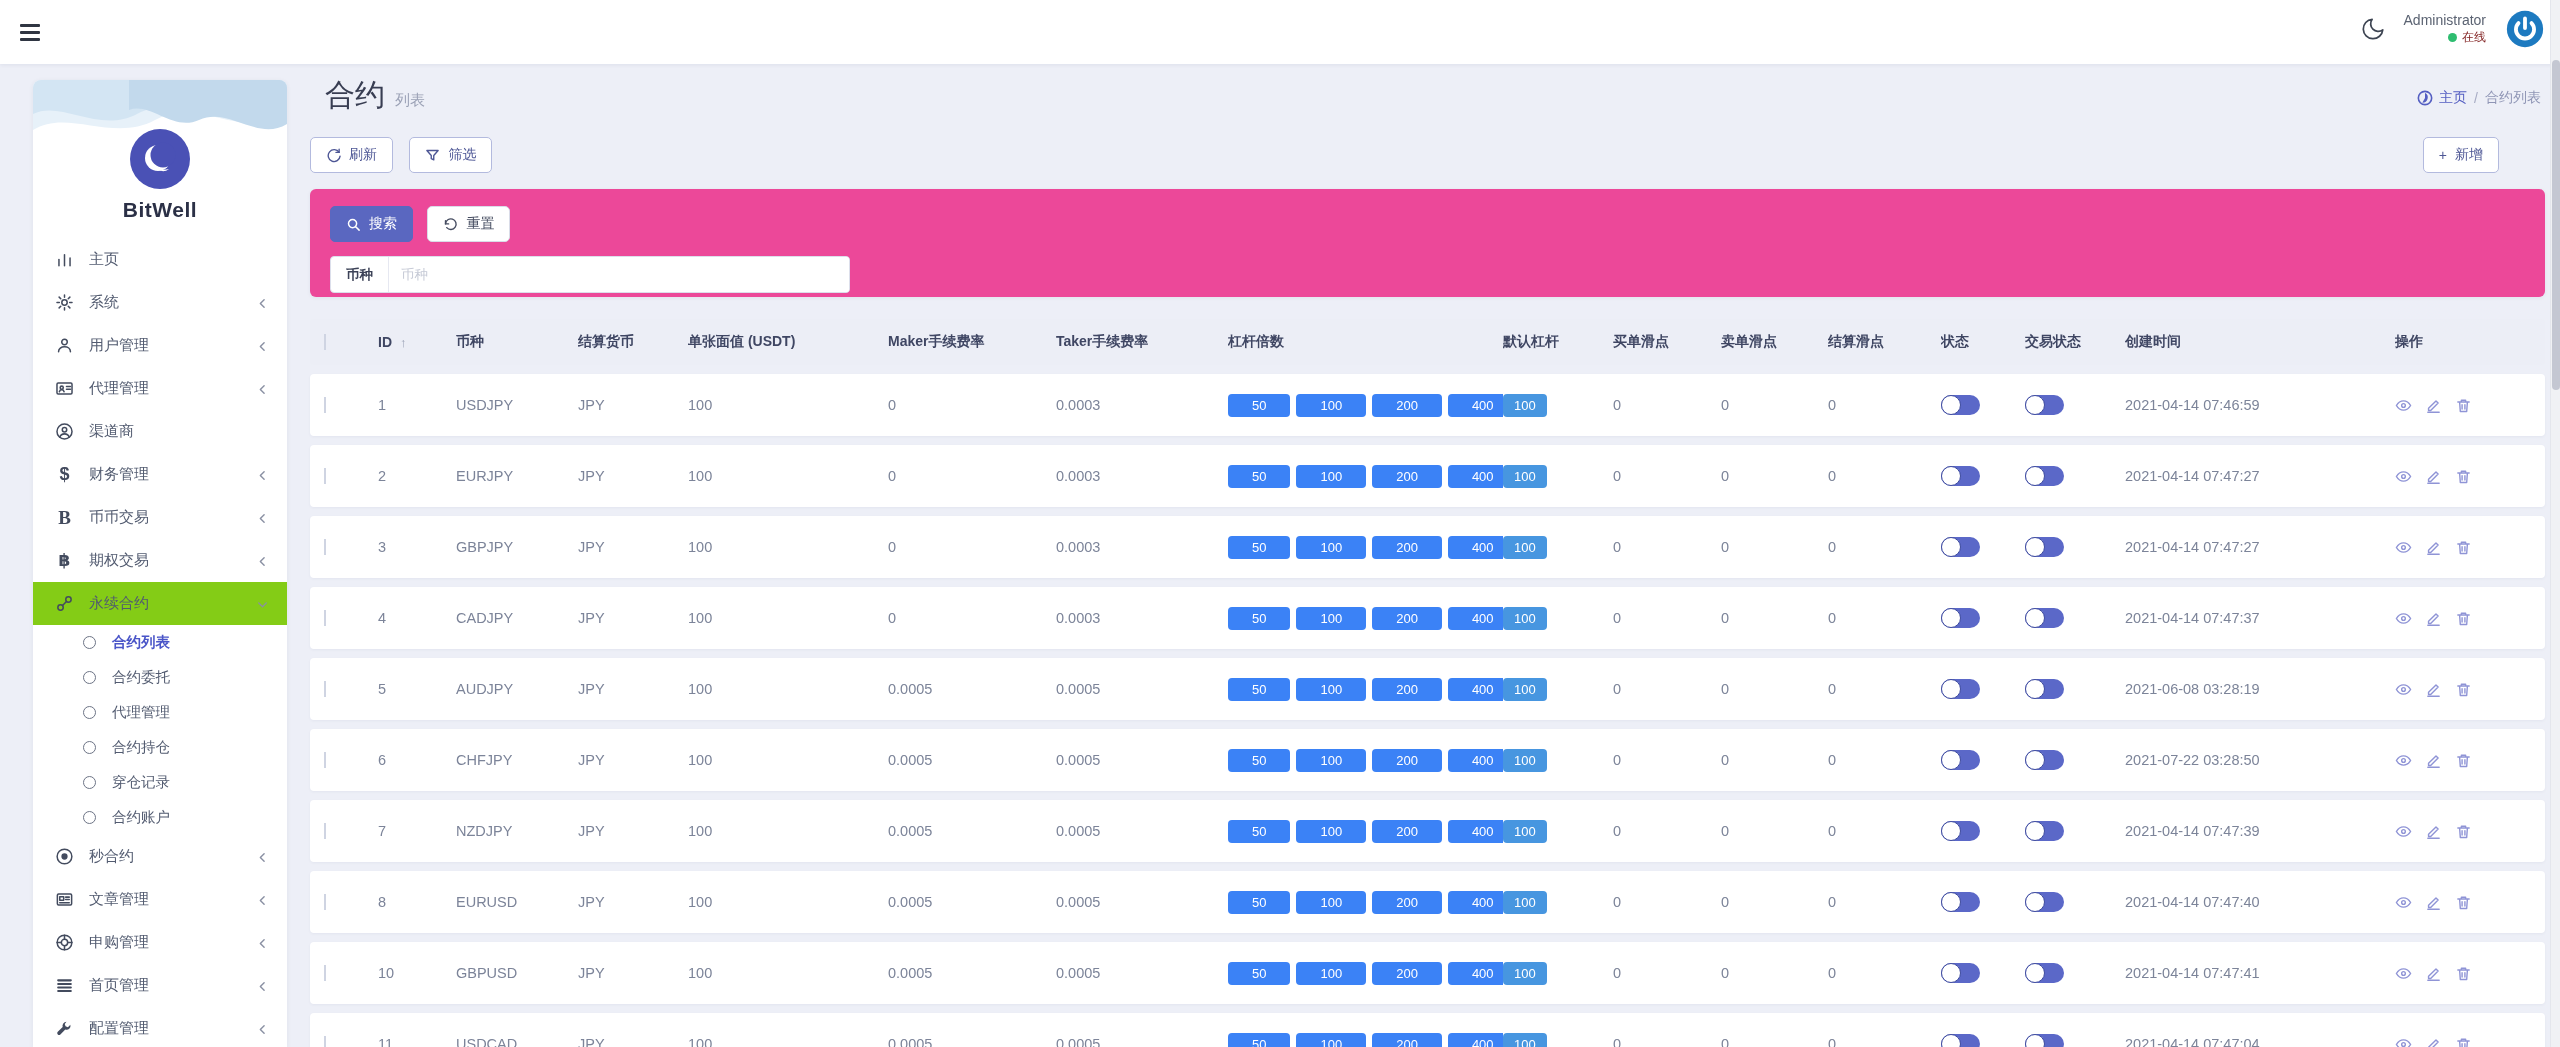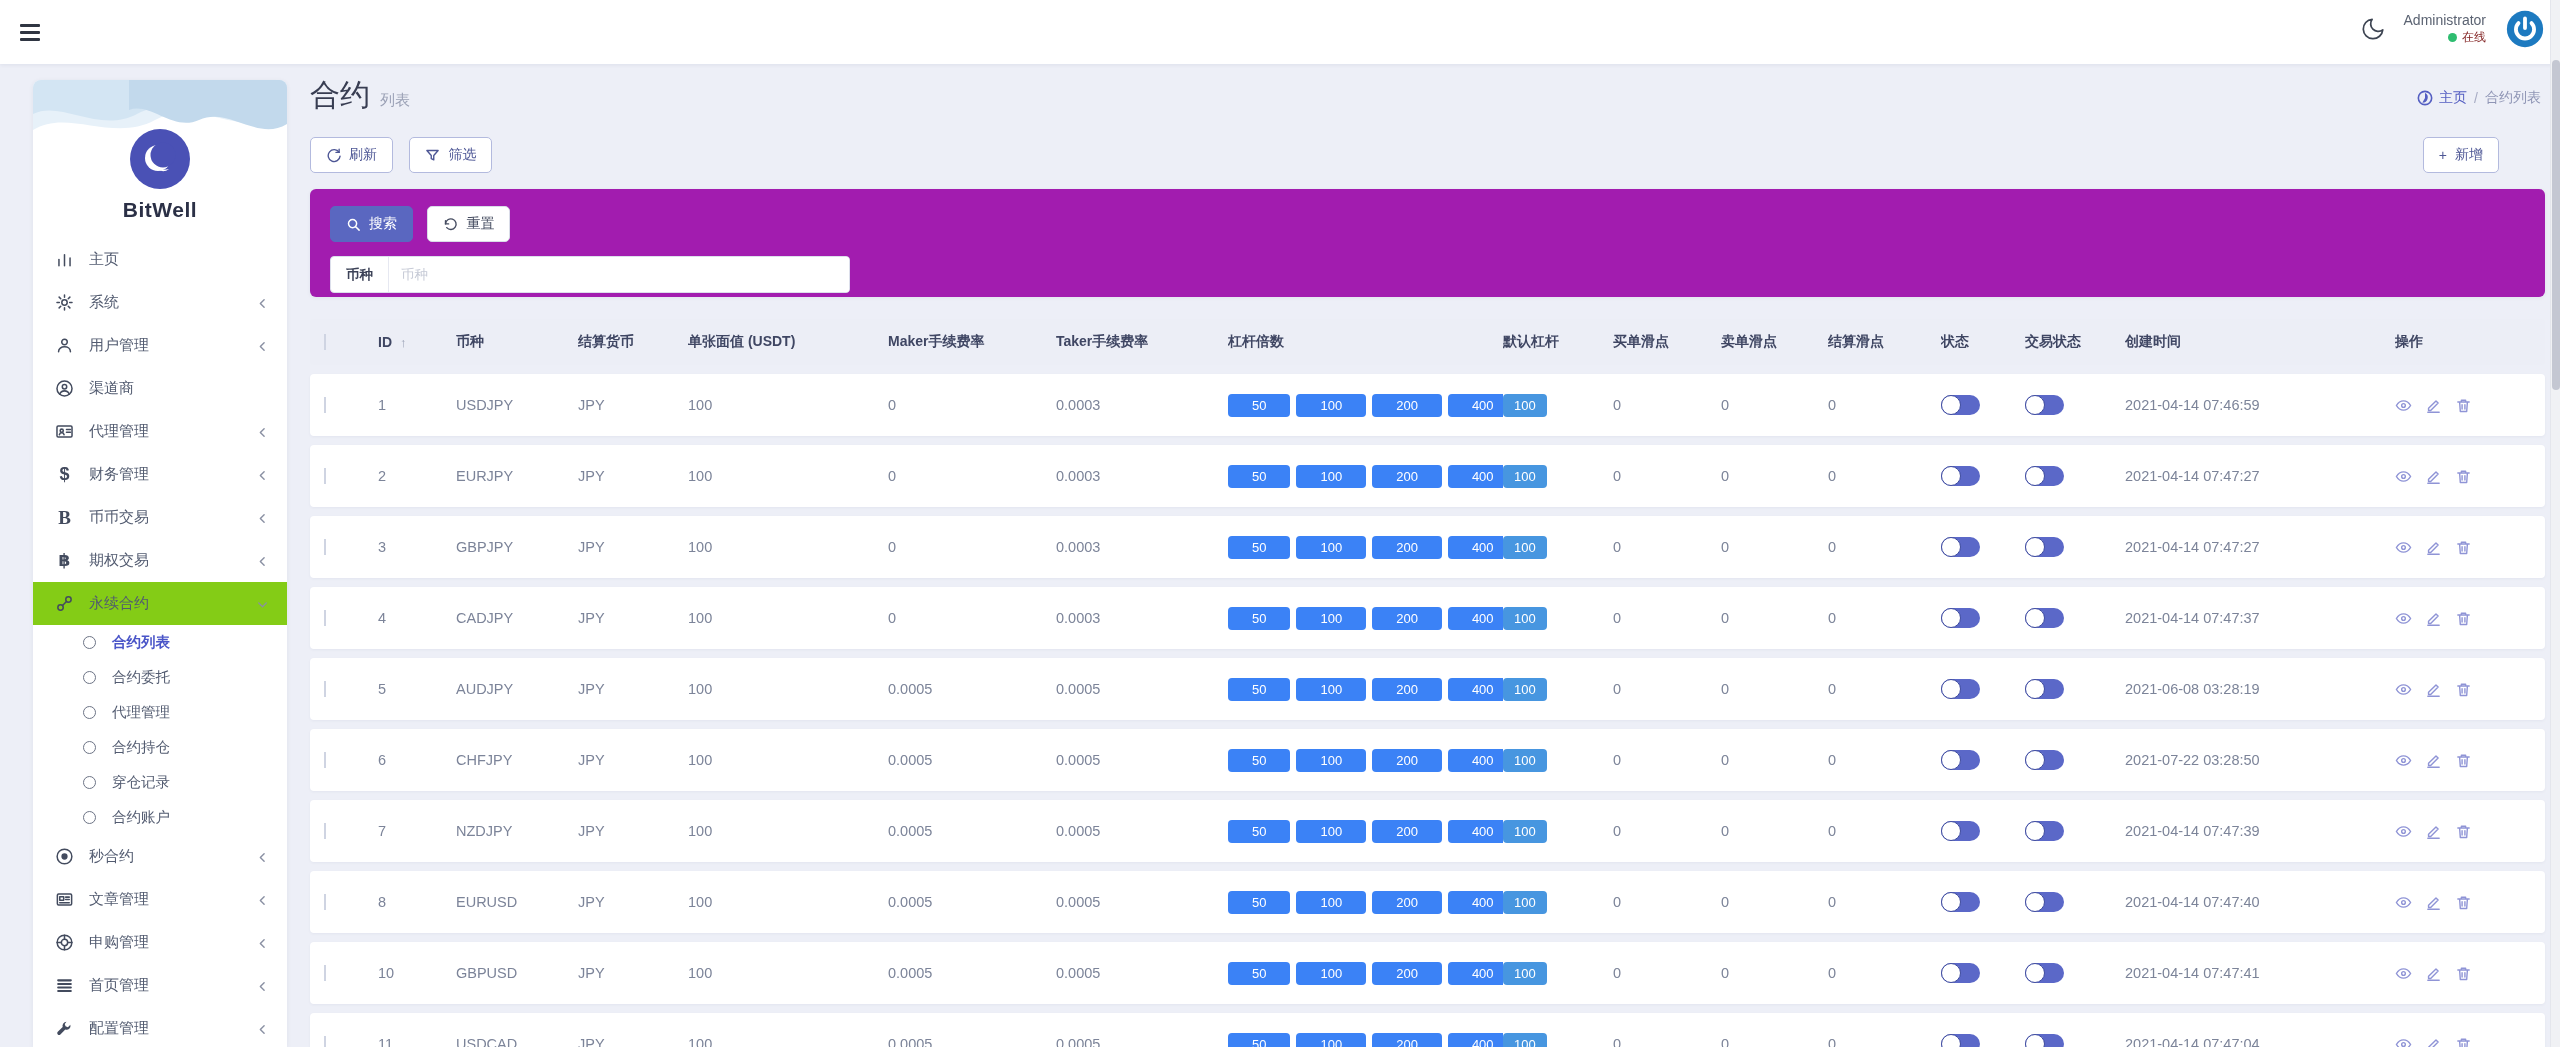--- a/index.html
+++ b/index.html
@@ -45,41 +45,41 @@
   .menu-item .mi-label { flex:1; white-space:nowrap; }
   .menu-item .mi-arrow { width:13px; height:13px; color:#8a90a3; }
   .submenu-item { height:35px; display:flex; align-items:center; padding-left:50px;
     font-size:14.5px; color:#525b70; cursor:pointer; }
   .submenu-item .ring { width:13px; height:13px; border:1.6px solid #6d7486; border-radius:50%;
     margin-right:16px; flex:none; }
   .submenu-item.active { color:#4a55c8; font-weight:bold; }
 
   
   .main { position:absolute; left:310px; top:57px; width:2235px; }
-  .page-head { position:relative; height:60px; margin-top:18px; }
+  .page-head { position:relative; height:60px; margin-top:18px;margin-left:15px; }
   .page-title { font-size:30px; color:#383d52; }
   .page-subtitle { font-size:15px; color:#9aa0b5; margin-left:10px; }
   .breadcrumb { position:absolute; right:4px; top:14px; display:flex; align-items:center;
     gap:7px; font-size:14px; }
   .breadcrumb .bc-home { color:#545ec2; display:flex; align-items:center; gap:6px; }
   .breadcrumb .bc-sep { color:#a7abc4; }
   .breadcrumb .bc-current { color:#8f95b5; }
   .bc-icon { width:16px; height:16px; color:#545ec2; }
 
   .toolbar { position:relative; height:40px; margin-top:2px; }
   .btn { display:inline-flex; align-items:center; gap:8px; height:36px; padding:0 15px;
     border-radius:5px; font-size:14px; cursor:pointer; border:1px solid transparent; background:#fff; }
   .btn-outline-indigo { border-color:#b3bade; color:#4d5695; }
   .btn-outline-grey { border-color:#d9dce8; color:#454c60; }
   .btn-solid { background:#5a67c0; color:#fff; border-color:#5a67c0; }
   .btn svg { width:15px; height:15px; }
   .toolbar .btn { margin-right:12px; }
   .btn-add { position:absolute; right:34px; top:0; margin:0; }
 
-  .search-card { margin-top:12px; width:2235px; height:108px; background:#a21caf; border-radius:6px;
+  .search-card { margin-top:12px; width:2235px; height:108px; background:#ec4899; border-radius:6px;
     box-shadow:0 1px 4px rgba(40,50,90,.06); padding:17px 20px; }
   .input-group { margin-top:14px; width:520px; height:37px; border:1px solid #dcdfeb; border-radius:4px;
     display:flex; align-items:stretch; overflow:hidden; background:#fff; }
   .input-group .ig-label { width:58px; display:flex; align-items:center; justify-content:center;
     font-size:13.5px; font-weight:bold; color:#3c4257; border-right:1px solid #e6e8f1; flex:none; }
   .input-group input { flex:1; border:none; outline:none; padding:0 12px; font-size:13.5px; color:#3c4257;
     font-family:"Liberation Sans","DejaVu Sans",sans-serif; }
   .input-group input::placeholder { color:#c6cad6; }
 
   
@@ -187,39 +187,39 @@
           </svg>
         </span>
         <span class="mi-label">用户管理</span>
         <span class="mi-arrow"><svg viewBox="0 0 24 24" width="13" height="13" fill="none" stroke="currentColor" stroke-width="2.6" stroke-linecap="round" stroke-linejoin="round">
             <polyline points="15 5 8 12 15 19"></polyline>
           </svg></span>
       </div>
       <div class="menu-item">
         <span class="mi-icon">
           <svg viewBox="0 0 24 24" width="19" height="19" fill="none" stroke="currentColor" stroke-width="1.9" stroke-linecap="round" stroke-linejoin="round">
+            <rect x="2.5" y="5" width="19" height="14" rx="1.5"></rect>
+            <circle cx="8.5" cy="11" r="2"></circle>
+            <path d="M5.5 16c.5-1.7 1.6-2.4 3-2.4s2.5.7 3 2.4M14.5 9.5h5M14.5 13h5"></path>
+          </svg>
+        </span>
+        <span class="mi-label">代理管理</span>
+        <span class="mi-arrow"><svg viewBox="0 0 24 24" width="13" height="13" fill="none" stroke="currentColor" stroke-width="2.6" stroke-linecap="round" stroke-linejoin="round">
+            <polyline points="15 5 8 12 15 19"></polyline>
+          </svg></span>
+      </div>
+      <div class="menu-item">
+        <span class="mi-icon">
+          <svg viewBox="0 0 24 24" width="19" height="19" fill="none" stroke="currentColor" stroke-width="1.9" stroke-linecap="round" stroke-linejoin="round">
             <circle cx="12" cy="12" r="9.5"></circle>
             <circle cx="12" cy="9.8" r="2.8"></circle>
             <path d="M6 19.2c1-3 3.3-4.2 6-4.2s5 1.2 6 4.2"></path>
           </svg>
         </span>
         <span class="mi-label">渠道商</span>
-      </div>
-      <div class="menu-item">
-        <span class="mi-icon">
-          <svg viewBox="0 0 24 24" width="19" height="19" fill="none" stroke="currentColor" stroke-width="1.9" stroke-linecap="round" stroke-linejoin="round">
-            <rect x="2.5" y="5" width="19" height="14" rx="1.5"></rect>
-            <circle cx="8.5" cy="11" r="2"></circle>
-            <path d="M5.5 16c.5-1.7 1.6-2.4 3-2.4s2.5.7 3 2.4M14.5 9.5h5M14.5 13h5"></path>
-          </svg>
-        </span>
-        <span class="mi-label">代理管理</span>
-        <span class="mi-arrow"><svg viewBox="0 0 24 24" width="13" height="13" fill="none" stroke="currentColor" stroke-width="2.6" stroke-linecap="round" stroke-linejoin="round">
-            <polyline points="15 5 8 12 15 19"></polyline>
-          </svg></span>
       </div>
       <div class="menu-item">
         <span class="mi-icon">
           <span style="font-size:18px;font-weight:bold;">$</span>
         </span>
         <span class="mi-label">财务管理</span>
         <span class="mi-arrow"><svg viewBox="0 0 24 24" width="13" height="13" fill="none" stroke="currentColor" stroke-width="2.6" stroke-linecap="round" stroke-linejoin="round">
             <polyline points="15 5 8 12 15 19"></polyline>
           </svg></span>
       </div>

